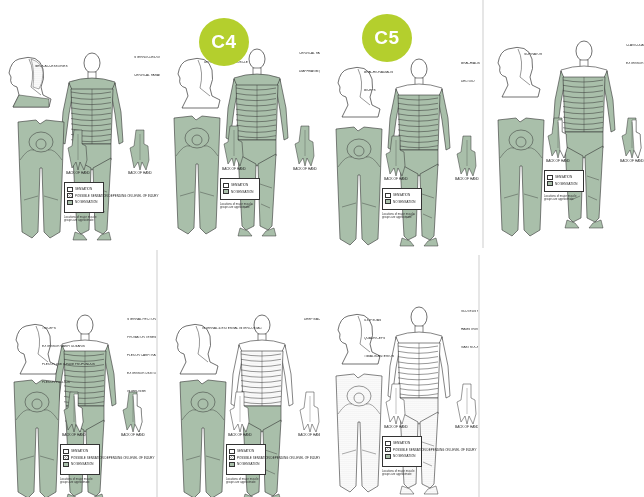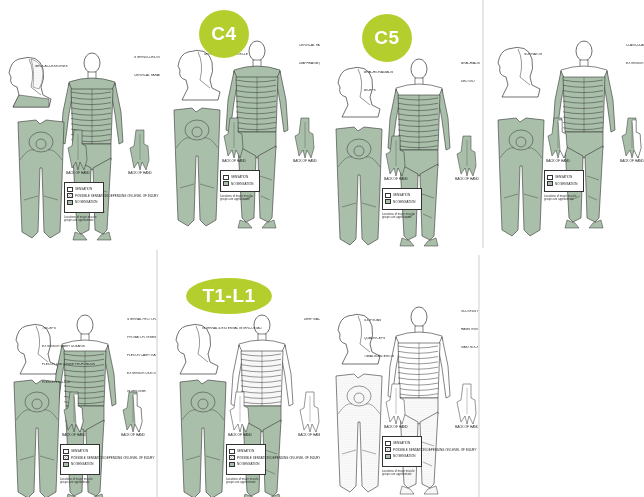--- a/index.html
+++ b/index.html
@@ -127,21 +127,21 @@
         <div class="legend-row">
       <span class="legend-sw" style="background:#a9bfaa"></span>
       <span class="legend-txt">NO SENSATION</span>
     </div>
       </div>
     <div class="legend-note" style="left:64px;top:216px;max-width:40px;white-space:normal;">Locations of major muscle groups are approximate</div>
     <span class="tiny" style="left:134px;top:56px;max-width:60px;overflow:hidden;">STERNOCLEIDOMASTOID</span>
       <span class="tiny" style="left:35px;top:65px;max-width:60px;overflow:hidden;">NECK ACCESSORIES</span>
       <span class="tiny" style="left:134px;top:74px;max-width:60px;overflow:hidden;">CERVICAL PARASPINAL MUSCLES</span>
   </div>
-    <div class="panel" style="left: 160px; top: 0px; width: 160px; height: 248px; text-decoration: underline;">
+    <div class="panel" style="left: 160px; top: 8px; width: 160px; height: 248px; text-decoration: underline;">
     <div class="badge" style="left:39px;top:10px;width:50px;height:48px;font-size:19px;">
       <span>C4</span>
     </div>
     <div style="position:absolute;left:14px;top:48px;">
   <svg width="48" height="52" viewBox="0 0 48 52">
     <path d="M14 4 Q34 -2 38 14 Q40 24 36 32 L38 40 L46 44 L44 52 L8 52 L14 40 L12 32 Q4 30 6 22 L4 18 Q6 6 14 4 Z" fill="#fff" stroke="#333333" stroke-width="0.7"></path>
     <path d="M24 4 Q30 16 26 32 L36 40" fill="none" stroke="#333333" stroke-width="0.5"></path>
 
   </svg>
       </div>
@@ -521,23 +521,20 @@
       <span class="tiny" style="left:42px;top:75px;max-width:60px;overflow:hidden;">TRICEPS</span>
       <span class="tiny" style="left:127px;top:84px;max-width:60px;overflow:hidden;">PRONATOR TERES</span>
       <span class="tiny" style="left:42px;top:93px;max-width:60px;overflow:hidden;">EXTENSOR CARPI ULNARIS</span>
       <span class="tiny" style="left:127px;top:102px;max-width:60px;overflow:hidden;">FLEXOR CARPI RADIALIS</span>
       <span class="tiny" style="left:42px;top:111px;max-width:60px;overflow:hidden;">FLEXOR DIGITORUM PROFUNDUS</span>
       <span class="tiny" style="left:127px;top:120px;max-width:60px;overflow:hidden;">EXTENSOR DIGITORUM COMMUNIS</span>
       <span class="tiny" style="left:42px;top:129px;max-width:60px;overflow:hidden;">FLEXOR POLLICIS</span>
       <span class="tiny" style="left:127px;top:138px;max-width:60px;overflow:hidden;">INTEROSSEI</span>
   </div>
     <div class="panel" style="left: 158px; top: 252px; width: 162px; height: 245px;">
-    <div class="badge" style="left:28px;top:26px;width:86px;height:36px;font-size:19px;">
-      <span>T1-L1</span>
-    </div>
     <div style="position:absolute;left:14px;top:70px;">
   <svg width="48" height="52" viewBox="0 0 48 52">
     <path d="M14 4 Q34 -2 38 14 Q40 24 36 32 L38 40 L46 44 L44 52 L8 52 L14 40 L12 32 Q4 30 6 22 L4 18 Q6 6 14 4 Z" fill="#fff" stroke="#333333" stroke-width="0.7"></path>
     <path d="M24 4 Q30 16 26 32 L36 40" fill="none" stroke="#333333" stroke-width="0.5"></path>
 
   </svg>
       </div>
     <div style="position:absolute;left:73px;top:62px;">
   <svg width="62" height="190" viewBox="0 0 62 190">
     <defs>

